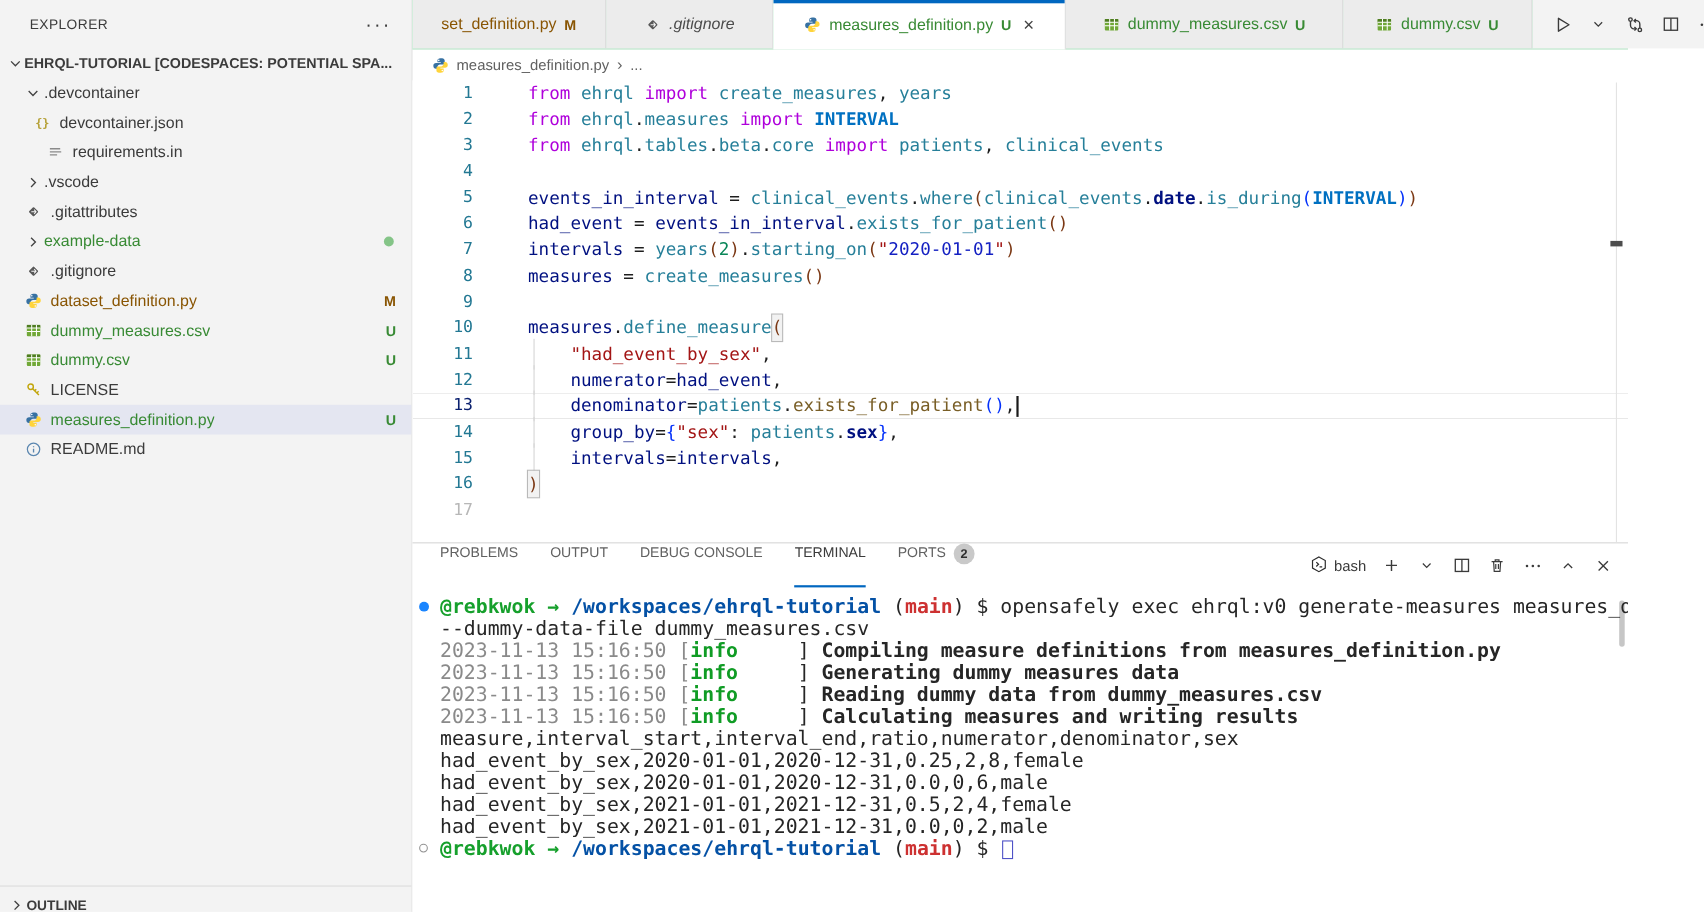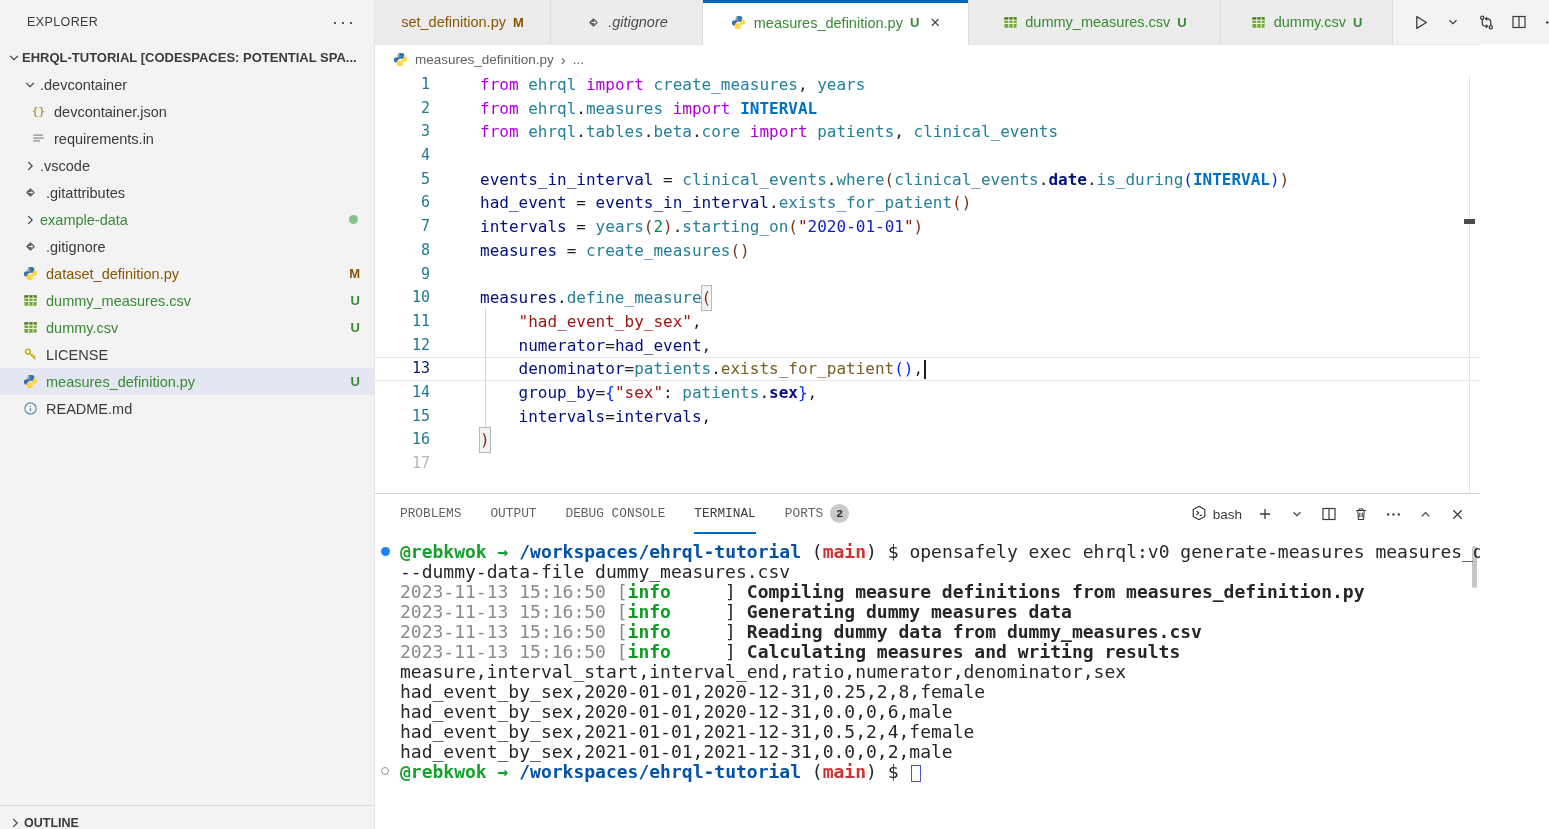--- a/index.html
+++ b/index.html
@@ -83,21 +83,21 @@
   .tk-p2 { color:#0431fa; }
   .tk-pb { color:#001080; font-weight:700; }
   .tk-m { outline:1px solid #b9b9b9; background:#f2f2f2; }
   .tk-cur { display:inline-block; width:2px; height:19px; background:#1a1a1a; margin-left:1px; }
   .overview { position:absolute; top:2px; right:10px; width:1px; height:100%; background:#e3e3e3; }
   .ovmark { position:absolute; right:5px; top:146px; width:11px; height:5px; background:#4d4d4d; }
 
   
   .panel { height:336px; border-top:1px solid #d6d6d6; display:flex; flex-direction:column; background:#fff; position:relative; }
   .panel-header { height:40px; display:flex; align-items:center; padding:0 14px 0 25px; flex:none; }
-  .ptab { margin-right:29px; font-size:12.8px; color:#616161; height:100%; display:flex; align-items:center; gap:7px; border-bottom:2px solid transparent; cursor:pointer; white-space:nowrap;font-family:Liberation Mono, monospace; }
+  .ptab { margin-right:29px; font-size:12.8px; color:#616161; height:100%; display:flex; align-items:flex-start; gap:7px; border-bottom:2px solid transparent; cursor:pointer; white-space:nowrap; }
   .ptab.active { color:#3b3b3b; border-bottom-color:#0067c0; }
   .pbadge { background:#c9c9c9; color:#2f2f2f; border-radius:50%; width:19px; height:19px; font-size:11.5px; display:flex; align-items:center; justify-content:center; font-weight:600; }
   .panel-right { margin-left:auto; display:flex; align-items:center; gap:14px; color:#3b3b3b; }
   .shell { display:flex; align-items:center; gap:6px; font-size:13.5px; cursor:pointer; }
   .pa { width:18px; height:18px; display:flex; align-items:center; justify-content:center; cursor:pointer; }
 
   
   .terminal { flex:1; position:relative; padding:8px 0 0 25px; color:#2a2a2a;
     font-family:"DejaVu Sans Mono","Liberation Mono",monospace; font-size:18px; line-height:20px; overflow:hidden; cursor:text; }
   .tl { white-space:pre; position:relative; height:20px; }
@@ -143,21 +143,21 @@
           <span class="lbl">.devcontainer</span>
         </div>
         <div class="row" style="padding-left: 30px;">
           <span class="ficon">
             <svg width="15" height="15" viewBox="0 0 16 16">
               <text x="8" y="12" text-anchor="middle" font-size="11.5" font-weight="bold" fill="#b5a036" font-family="monospace">{}</text>
             </svg>
           </span>
           <span class="lbl">devcontainer.json</span>
         </div>
-        <div class="row" style="padding-left: 30px;">
+        <div class="row" style="padding-left: 42px;">
           <span class="ficon">
             <svg width="15" height="15" viewBox="0 0 16 16">
               <path d="M2.5 4.5h10M2.5 7.5h11M2.5 10.5h7" stroke="#8a8a8a" stroke-width="1.3" fill="none"></path>
             </svg>
           </span>
           <span class="lbl">requirements.in</span>
         </div>
         <div class="row" style="padding-left: 22px;">
           <span class="chev">
             <svg width="14" height="14" viewBox="0 0 16 16">

